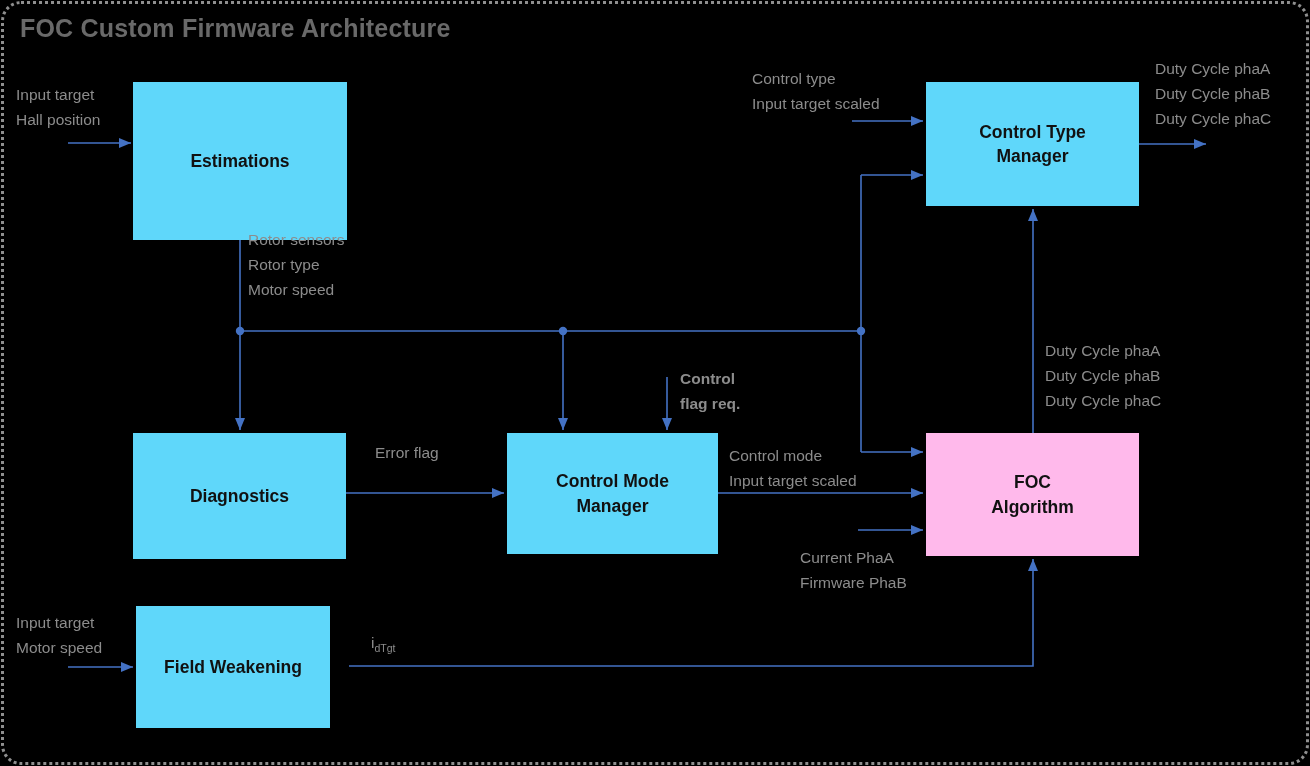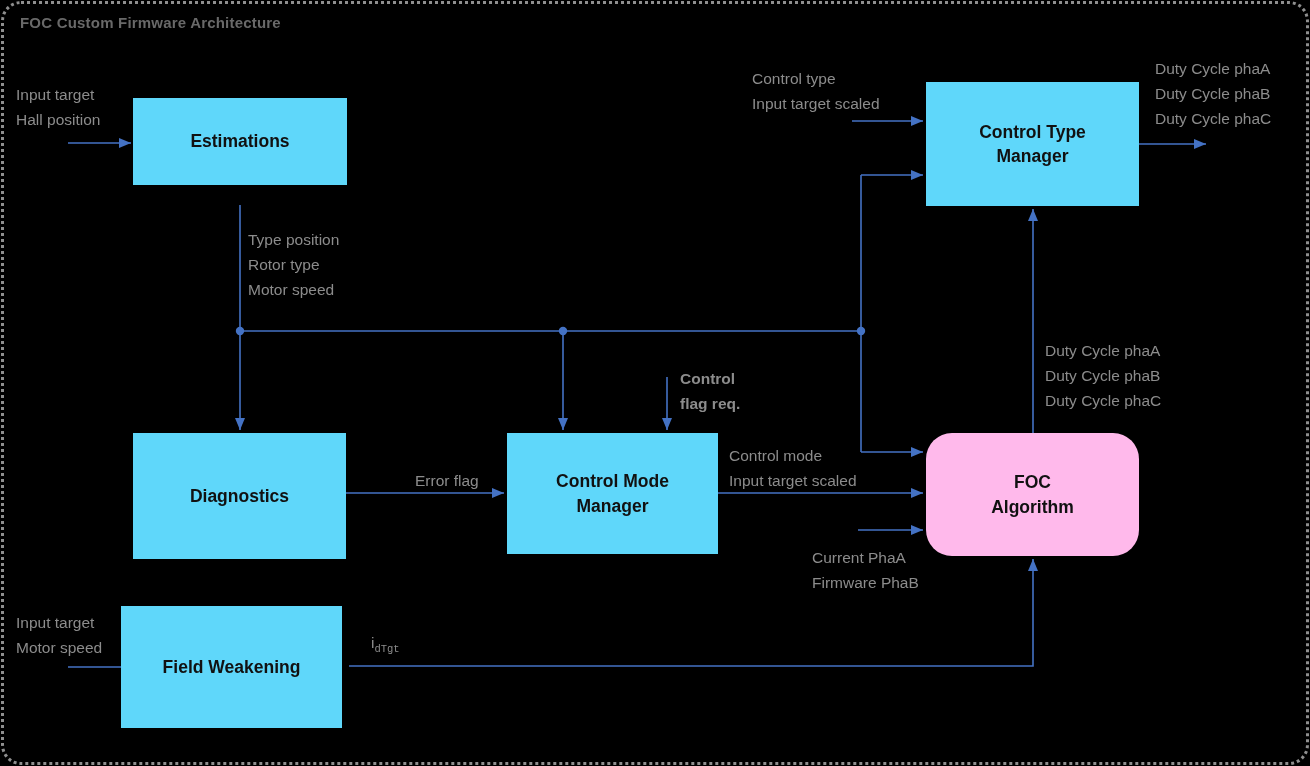--- a/index.html
+++ b/index.html
@@ -22,55 +22,55 @@
     overflow:hidden;
   }
   .frame{
     position:absolute;left:1px;top:1px;right:1px;bottom:1px;
     border:3px dotted var(--border-dots);
     border-radius:20px;
     pointer-events:none;
   }
   .title{
     position:absolute;left:20px;top:14px;
-    font-size:15px;font-weight:bold;color:var(--title-gray);
+    font-size:25px;font-weight:bold;color:var(--title-gray);
     letter-spacing:.2px;
   }
   .node{
     position:absolute;
     display:flex;align-items:center;justify-content:center;text-align:center;
     font-size:17.5px;font-weight:bold;color:var(--node-text);
     white-space:pre-line;line-height:1.4;
   }
   .node.cyan{background:var(--node-cyan);}
-  .node.pink{background:var(--node-pink);border-radius:26px;}
-  #n-estimations{left:133px;top:98px;width:214px;height:87px;}
+  .node.pink{background:var(--node-pink);}
+  #n-estimations{left:133px;top:82px;width:214px;height:158px;}
   #n-ctm{left:926px;top:82px;width:213px;height:124px;}
   #n-diagnostics{left:133px;top:433px;width:213px;height:126px;}
   #n-cmm{left:507px;top:433px;width:211px;height:121px;}
   #n-foc{left:926px;top:433px;width:213px;height:123px;}
-  #n-fw{left:121px;top:606px;width:221px;height:122px;}
+  #n-fw{left:136px;top:606px;width:194px;height:122px;}
   .lbl{
     position:absolute;
     color:var(--label-gray);
     font-size:15.5px;line-height:25px;
     white-space:nowrap;
   }
   #l-est-in{left:16px;top:82px;}
   #l-rotor{left:248px;top:227px;}
   #l-ctm-in{left:752px;top:66px;}
   #l-duty-top{left:1155px;top:56px;}
   #l-cmr{left:680px;top:366px;font-weight:bold;}
   #l-cm-out{left:729px;top:443px;}
   #l-duty-mid{left:1045px;top:338px;}
-  #l-current{left:800px;top:545px;margin-left:12px;}
-  #l-error{left:375px;top:468px;margin-left:40px;}
+  #l-current{left:800px;top:545px;}
+  #l-error{left:375px;top:440px;}
   #l-fw-in{left:16px;top:610px;}
   #l-idtgt{left:371px;top:630px;}
-  #l-idtgt sub{font-size:10.5px;font-family:Liberation Mono, monospace;}
+  #l-idtgt sub{font-size:10.5px;}
   svg.wires{position:absolute;left:0;top:0;}
   .edge{stroke:var(--accent);stroke-width:1.6;fill:none;}
   .junction{fill:var(--accent);}
   .arrhead{fill:var(--accent);}
 </style>
 </head>
 <body>
 
 <div class="canvas">
   <div class="frame"></div>
@@ -130,21 +130,21 @@
   <div class="node pink" id="n-foc">FOC
 Algorithm</div>
   <div class="node cyan" id="n-fw">Field Weakening</div>
 
   <div class="lbl" id="l-est-in">
     <div>Input target</div>
     <div>Hall position</div>
   </div>
 
   <div class="lbl" id="l-rotor">
-    <div>Type position</div>
+    <div>Rotor sensors</div>
     <div>Rotor type</div>
     <div>Motor speed</div>
   </div>
 
   <div class="lbl" id="l-ctm-in">
     <div>Control type</div>
     <div>Input target scaled</div>
   </div>
 
   <div class="lbl" id="l-duty-top">

